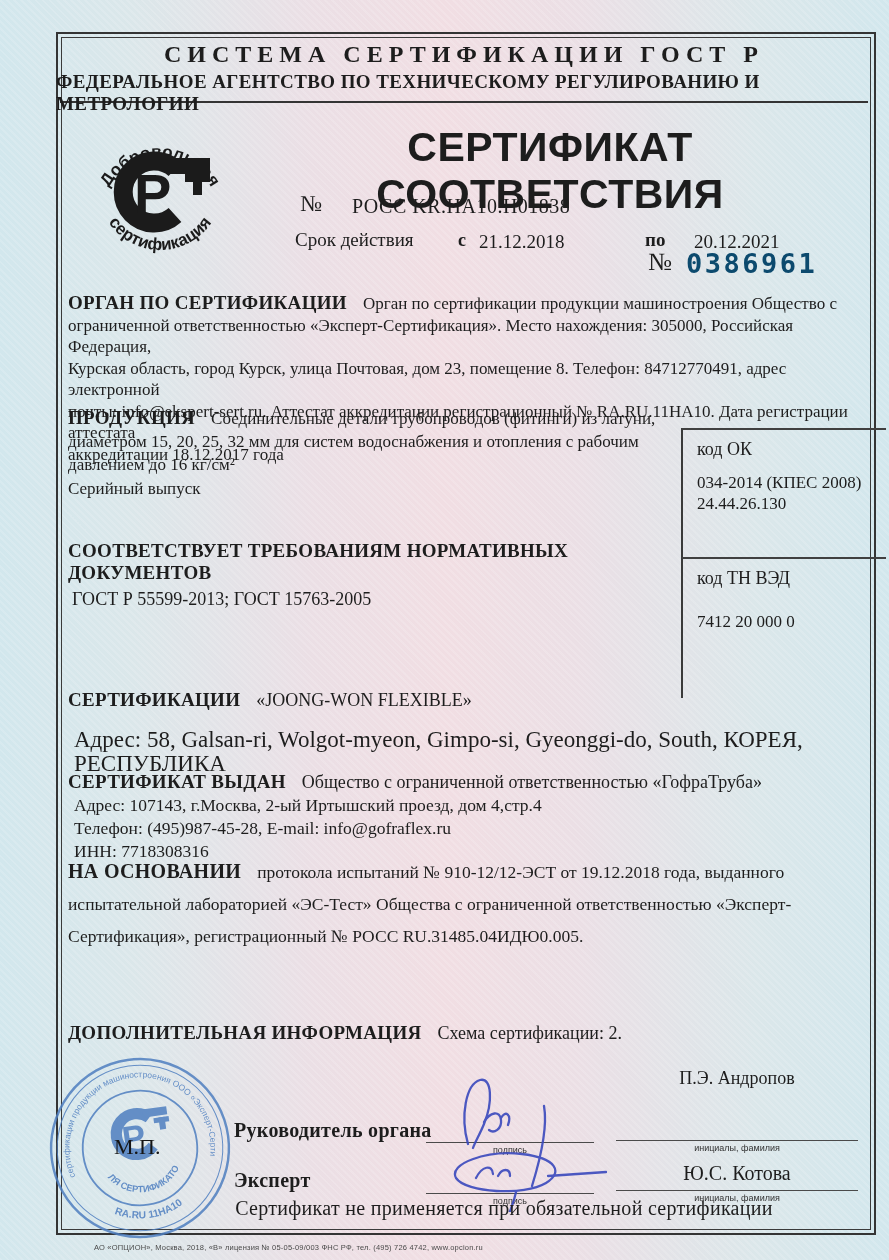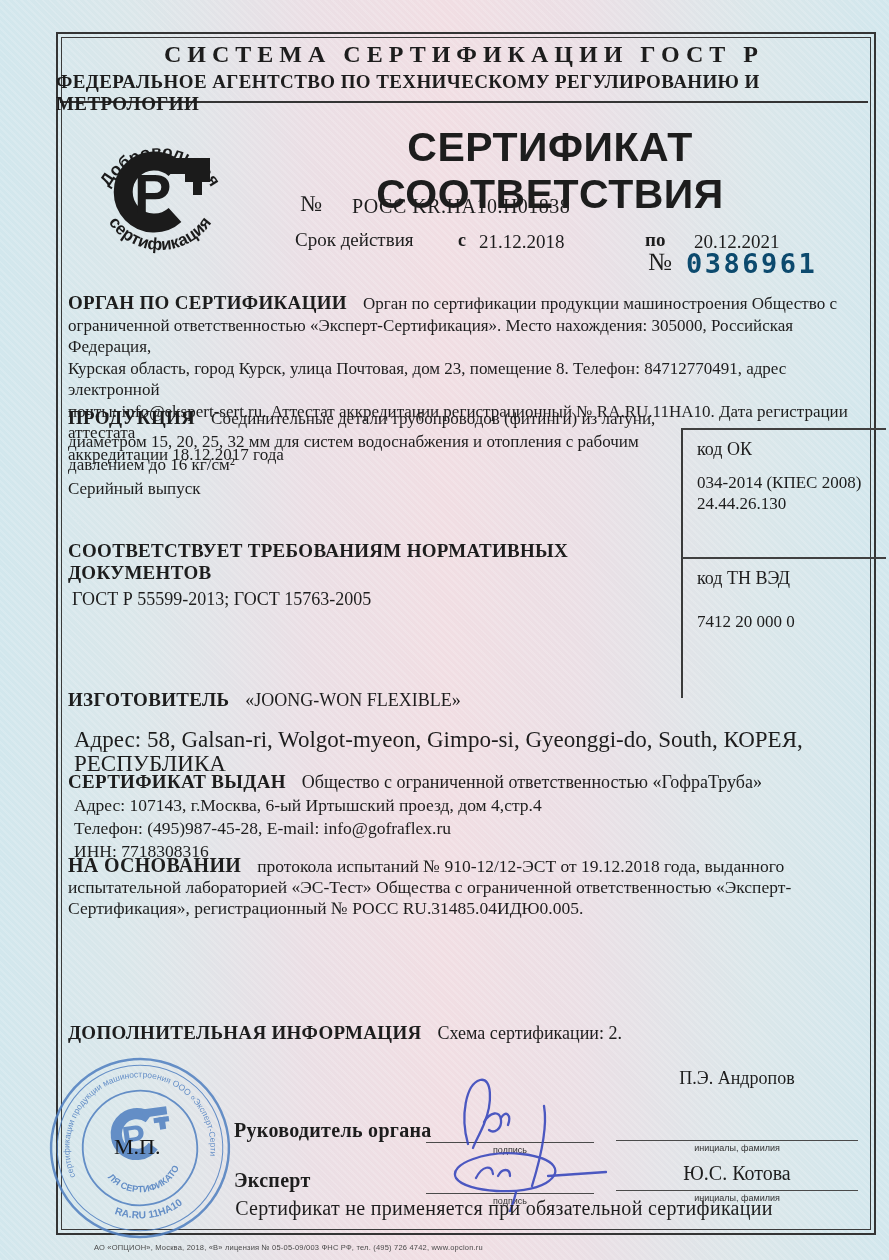--- a/index.html
+++ b/index.html
@@ -42,21 +42,21 @@
   .code-box .code-value{font-size:17px;line-height:21px;}
   .code-tnved{left:681px;top:557px;width:189px;height:130px;}
   .code-tnved .code-label{margin-bottom:22px;}
   .compliance{left:68px;top:540px;width:600px;}
   .compliance .sec-heading{display:block;}
   .compliance .std-text{font-size:18px;margin-top:5px;padding-left:4px;}
   .manufacturer{left:68px;top:688px;width:800px;font-size:18px;line-height:24px;}
   .manufacturer .addr{font-size:23px;padding-left:6px;margin-top:16px;}
   .issued{left:68px;top:770px;width:800px;font-size:18px;line-height:23px;}
   .issued .line{font-size:17.5px;padding-left:6px;}
-  .basis{left:68px;top:855px;width:800px;font-size:17.5px;line-height:21px;}
+  .basis{left:68px;top:855px;width:800px;font-size:17.5px;line-height:32px;}
   .basis .sec-heading{font-size:20px;}
   .extra{left:68px;top:1022px;width:800px;font-size:18px;}
   
   .stamp{left:48px;top:1056px;opacity:.85;transform:rotate(-8deg);}
   .mp{left:114px;top:1134px;font-size:22px;color:#151515;z-index:3;}
   .head-label{left:234px;top:1119px;font-size:20px;font-weight:bold;letter-spacing:.3px;}
   .expert-label{left:234px;top:1169px;font-size:20px;font-weight:bold;letter-spacing:.3px;}
   .sig-line{width:168px;height:0;border-top:1.5px solid #4a4a4a;}
   .sig-line-1{left:426px;top:1142px;}
   .sig-line-2{left:426px;top:1193px;}
@@ -146,30 +146,30 @@
   <div class="std-text">ГОСТ Р 55599-2013; ГОСТ 15763-2005</div>
 </div>
 
 <div class="abs code-box code-tnved">
   <div class="code-label">код ТН ВЭД</div>
   <div class="code-value">7412 20 000 0</div>
 </div>
 
 <div class="abs section manufacturer">
   <p>
-    <b class="sec-heading">ИЗГОТОВИТЕЛЬ</b><span>«JOONG-WON FLEXIBLE»</span>
+    <b class="sec-heading">СЕРТИФИКАЦИИ</b><span>«JOONG-WON FLEXIBLE»</span>
   </p>
   <div class="addr">Адрес: 58, Galsan-ri, Wolgot-myeon, Gimpo-si, Gyeonggi-do, South, КОРЕЯ, РЕСПУБЛИКА</div>
 </div>
 
 <div class="abs section issued">
   <p>
     <b class="sec-heading">СЕРТИФИКАТ ВЫДАН</b><span>Общество с ограниченной ответственностью «ГофраТруба»</span>
   </p>
-  <div class="line">Адрес: 107143, г.Москва, 6-ый Иртышский проезд, дом 4,стр.4</div>
+  <div class="line">Адрес: 107143, г.Москва, 2-ый Иртышский проезд, дом 4,стр.4</div>
   <div class="line">Телефон: (495)987-45-28, E-mail: info@gofraflex.ru</div>
   <div class="line">ИНН: 7718308316</div>
 </div>
 
 <div class="abs section basis">
   <p>
     <b class="sec-heading">НА ОСНОВАНИИ</b><span class="sec-text">протокола испытаний № 910-12/12-ЭСТ от 19.12.2018 года, выданного
 испытательной лабораторией «ЭС-Тест» Общества с ограниченной ответственностью «Эксперт-
 Сертификация», регистрационный № РОСС RU.31485.04ИДЮ0.005.</span>
   </p>

